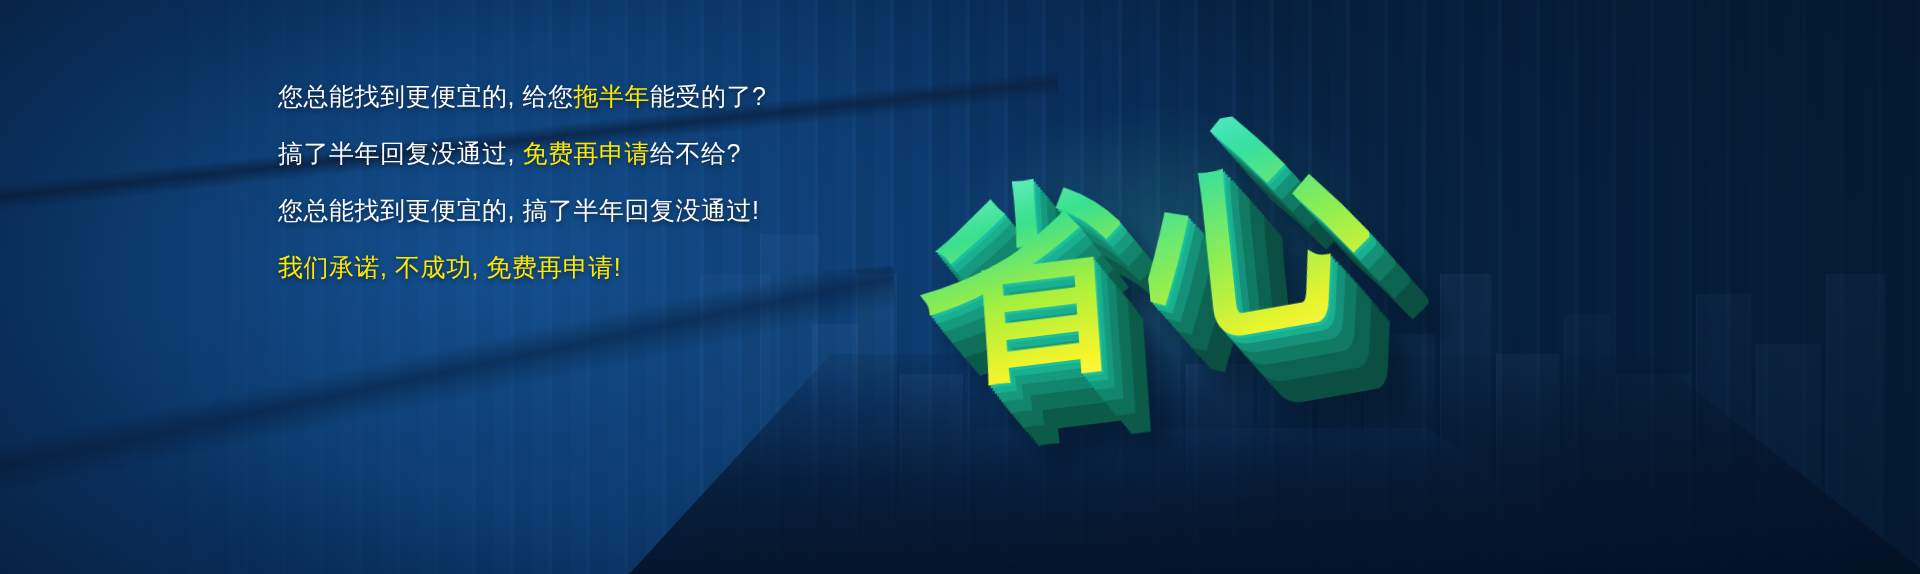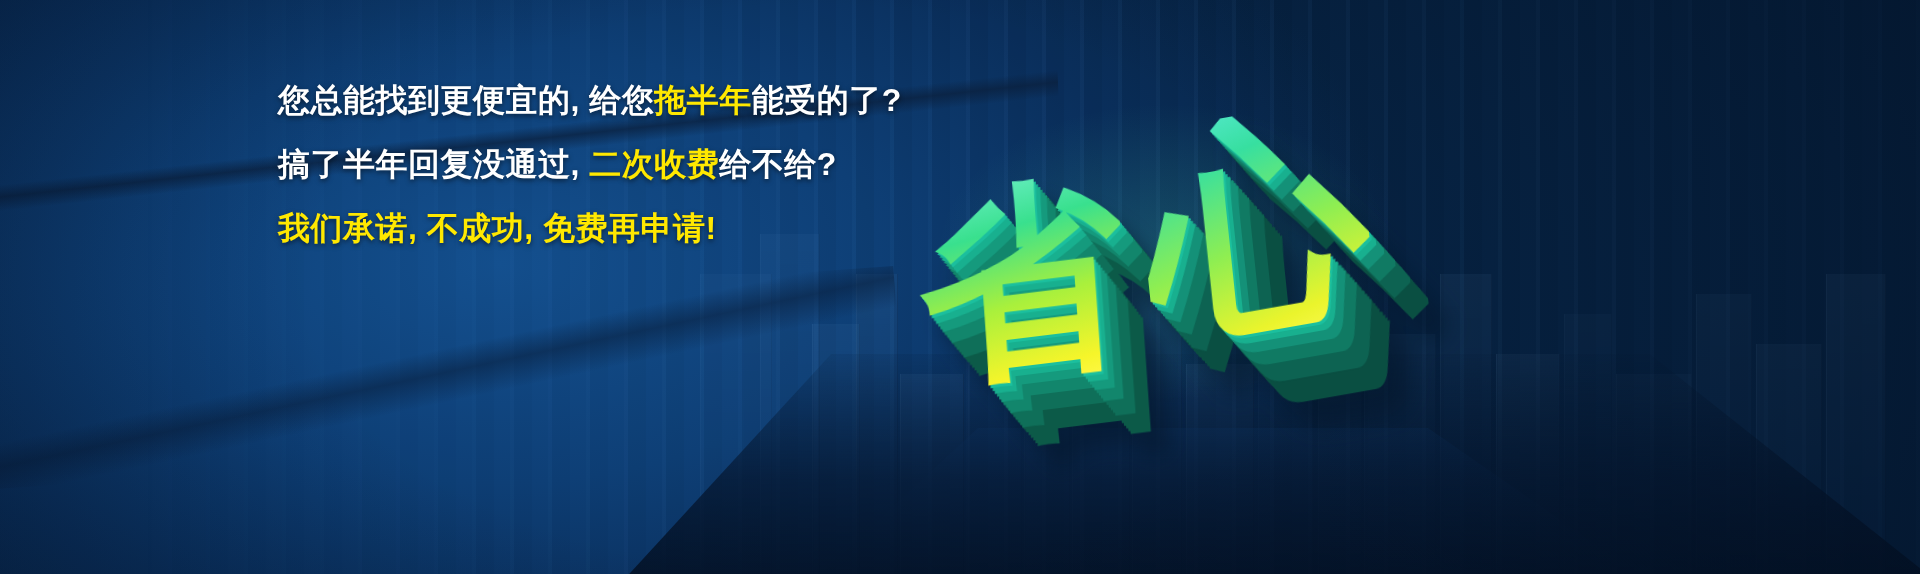--- a/index.html
+++ b/index.html
@@ -88,22 +88,22 @@
 
   
   .copy {
     position: absolute;
     left: 278px;
     top: 84px;
     width: 640px;
   }
   .line {
     color: #ffffff;
-    font-size: 32px;
-    font-weight: 700;
+    font-size: 25px;
+    font-weight: 400;
     letter-spacing: .5px;
     line-height: 1;
     margin-bottom: 32px;
     white-space: nowrap;
     text-shadow: 0 2px 5px rgba(0,0,0,.55);
   }
   .line:last-child { margin-bottom: 1px; }
   .hl { color: #ffe800; }
   .line--accent { color: #ffe800; }
 
@@ -195,21 +195,24 @@
   <div class="bg-floor"></div>
   <div class="bg-streak"></div>
   <div class="bg-streak2"></div>
   <div class="bg-vignette"></div>
 
   <div class="copy">
     <div class="line">
       <span>您总能找到更便宜的, 给您</span><span class="hl">拖半年</span><span>能受的了?</span>
     </div>
     <div class="line">
-      <span>搞了半年回复没通过, </span><span class="hl">二次收费</span><span>给不给?</span>
+      <span>搞了半年回复没通过, </span><span class="hl">免费再申请</span><span>给不给?</span>
+    </div>
+    <div class="line">
+      <span>您总能找到更便宜的, 搞了半年回复没通过!</span>
     </div>
     <div class="line line--accent">
       <span>我们承诺, 不成功, 免费再申请!</span>
     </div>
   </div>
 
   <div class="logo-wrap">
     <div class="logo-glow"></div>
     <div class="glyph glyph-sheng">省</div>
     <div class="glyph glyph-xin">心</div>

